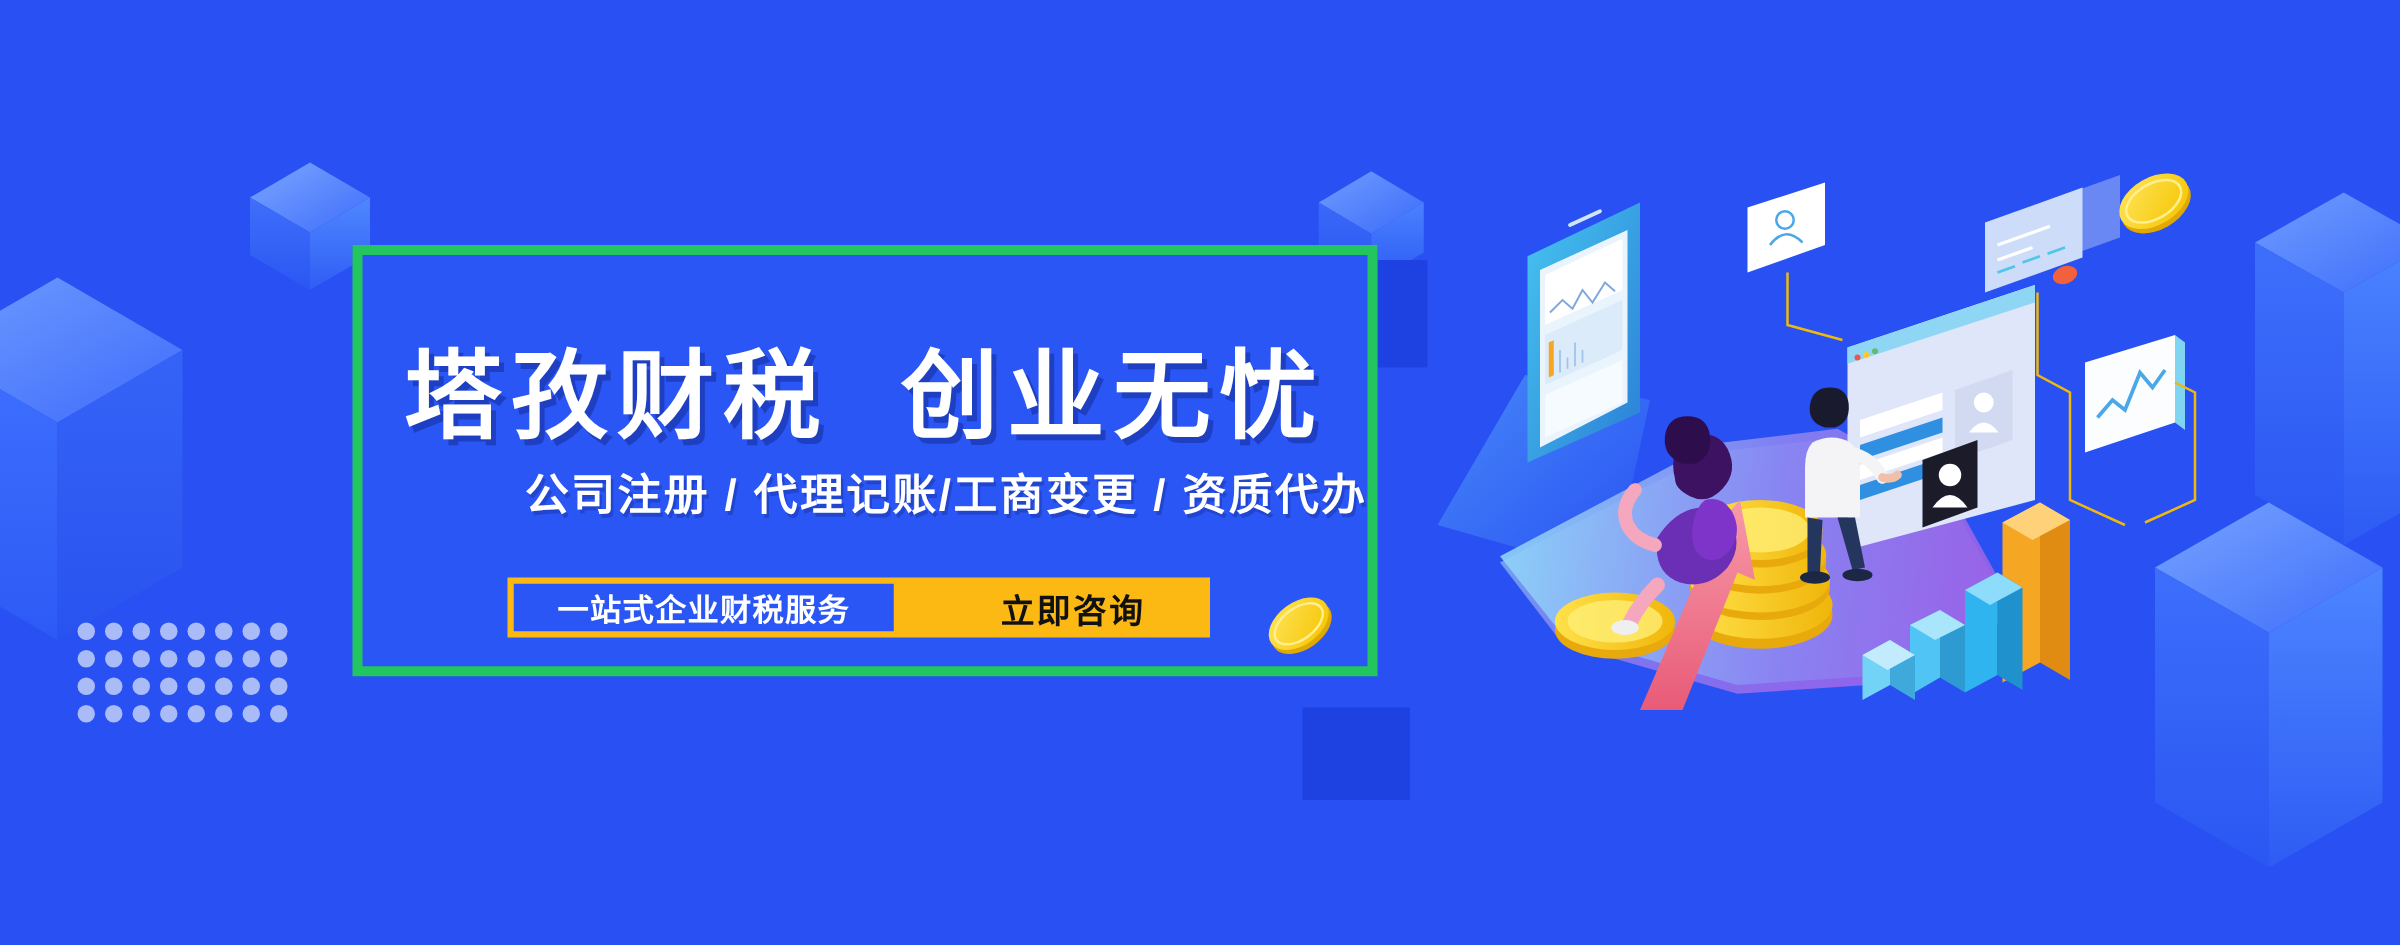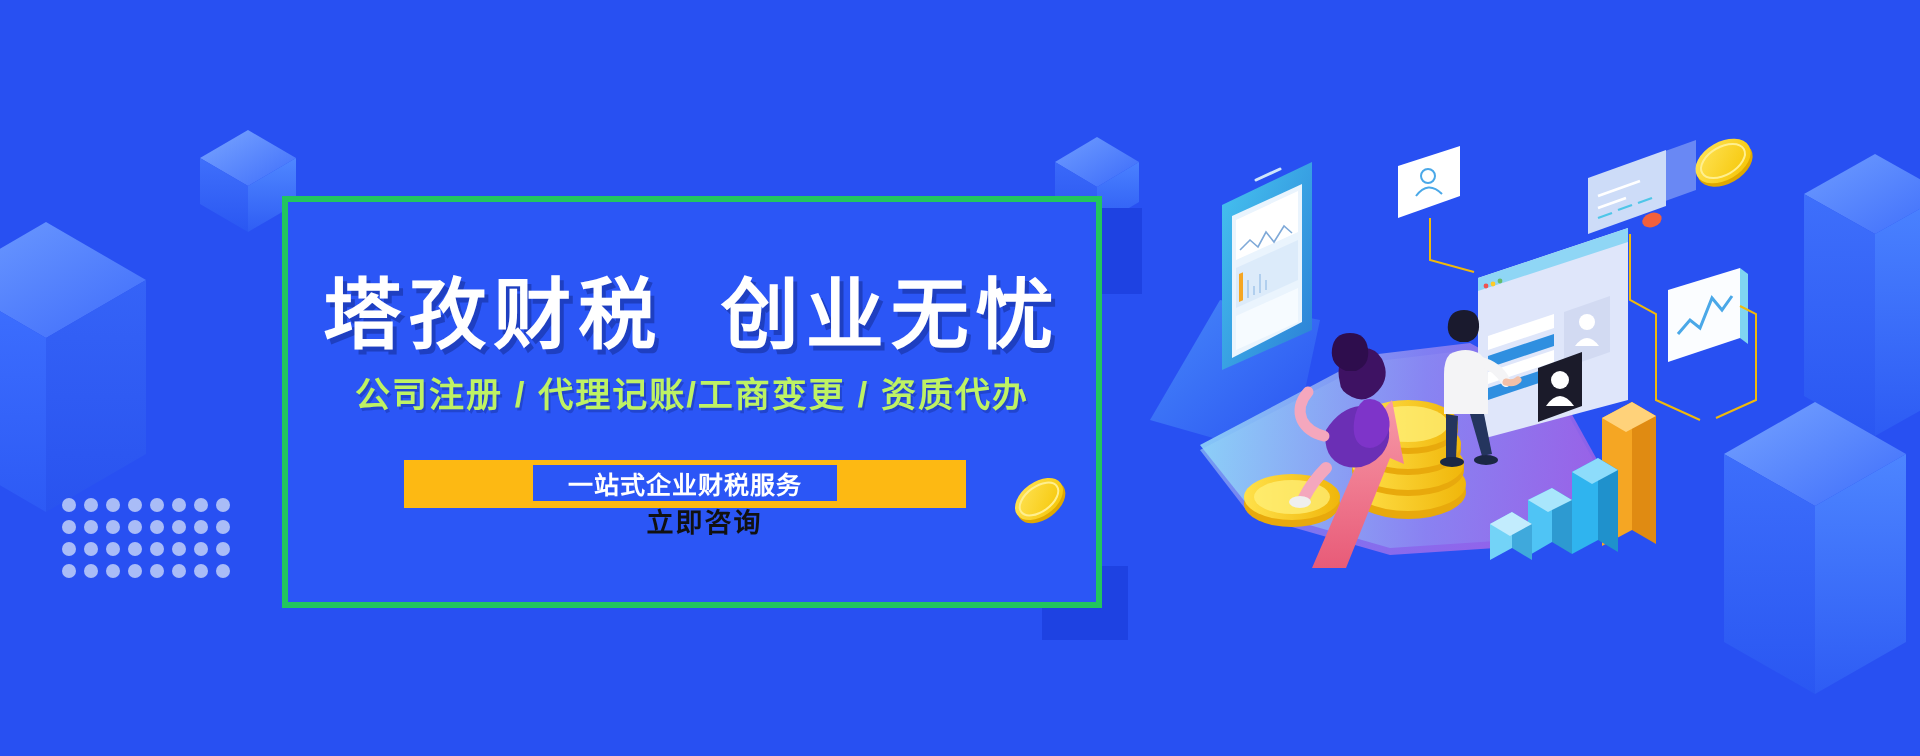--- a/index.html
+++ b/index.html
@@ -49,22 +49,22 @@
   .rect-dark {
     background: #1e42e2;
   }
   .rect-tr { left: 1032px; top: 208px; width: 110px; height: 86px; }
   .rect-br { left: 1042px; top: 566px; width: 86px; height: 74px; }
 
   
   .frame {
     position: absolute;
     left: 282px; top: 196px;
-    width: 820px; height: 412px;
-    border: 6px solid #22c55e;
+    width: 820px; height: 345px;
+    border: 8px solid #22c55e;
     background: #2b56f6;
     box-sizing: border-box;
   }
   .frame-inner {
     position: absolute;
     left: 0; top: 0; right: 0; bottom: 0;
   }
 
   .headline {
     position: absolute;
@@ -75,40 +75,39 @@
     font-weight: bold;
     letter-spacing: 7px;
     line-height: 1;
     white-space: pre;
     text-shadow: 4px 5px 0 rgba(20,46,150,0.55);
   }
 
   .subline {
     position: absolute;
     left: 0; right: 0; top: 140px;
-    text-align: center;
-    color: #bef264;
+    text-align: right;
+    color: #ffffff;
     font-size: 35px;
     font-weight: bold;
     letter-spacing: 2px;
     line-height: 1;
     text-shadow: 2px 3px 0 rgba(20,46,150,0.40);
   }
 
   
   .cta-bar {
     position: absolute;
     left: 116px; top: 258px;
     width: 562px; height: 48px;
     background: #fdb913;
     display: flex;
     align-items: center;
     box-sizing: border-box;
     padding: 5px;
-    flex-direction: column;
   }
   .cta-tag {
     width: 304px; height: 100%;
     background: #2b56f6;
     display: flex; align-items: center; justify-content: center;
     color: #ffffff;
     font-size: 25px;
     font-weight: bold;
     letter-spacing: 1px;
     box-sizing: border-box;

